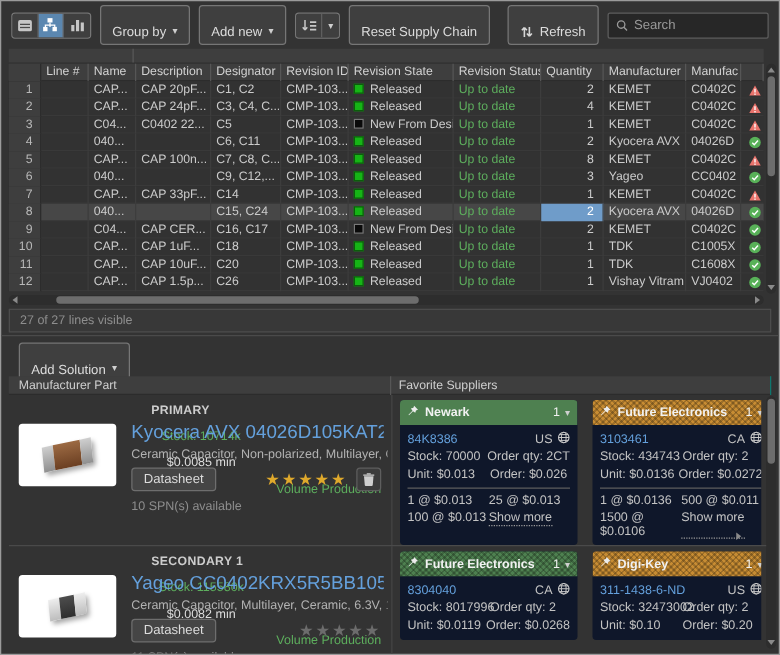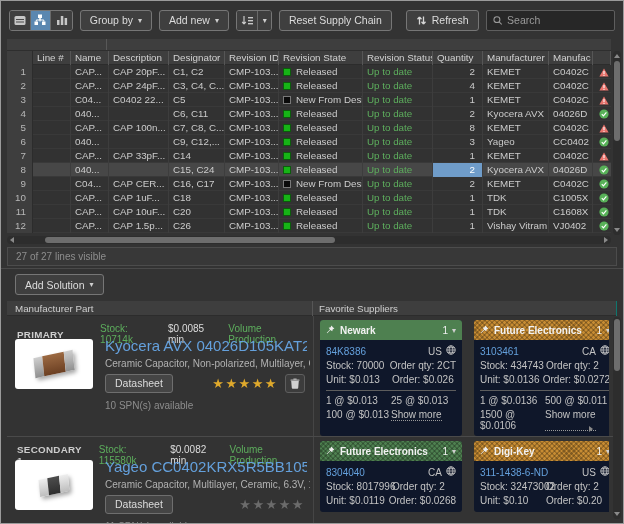--- a/index.html
+++ b/index.html
@@ -9,21 +9,21 @@
     background: #333333;
     border: 1px solid #9b9b9b;
     overflow: hidden;
     font-family: "Liberation Sans", sans-serif;
     font-size: 10px;
     color: #c8c8c8;
   }
   
   .toolbar { position: absolute; top: 8px; left: 8px; right: 8px; height: 22px; display: flex; align-items: center; gap: 7px; }
   .btn {
-    height: 21px; display: inline-flex; align-items: center; gap: 5px; padding: 0 9px;
+    height: 21px; display: inline-flex; gap: 5px; padding: 15px 9px;
     background: #3f3f3f; border: 1px solid #767676; border-radius: 3px;
     color: #dcdcdc; font-size: 10.5px; cursor: default; white-space: nowrap;
   }
   .icon-group { display: flex; height: 21px; border: 1px solid #767676; border-radius: 3px; overflow: hidden; }
   .icon-seg { width: 23px; display: flex; align-items: center; justify-content: center; background: #3f3f3f; border-right: 1px solid #6a6a6a; }
   .icon-seg:last-child { border-right: none; }
   .icon-seg.active { background: #5b87b0; }
   .split { display: flex; height: 21px; border: 1px solid #767676; border-radius: 3px; overflow: hidden; }
   .split > div { display: flex; align-items: center; justify-content: center; background: #3f3f3f; }
   .split .main { width: 24px; border-right: 1px solid #6a6a6a; }
@@ -66,21 +66,21 @@
   .statusbar { position: absolute; top: 246px; left: 6px; right: 6px; height: 19px; background: #383838; border: 1px solid #4c4c4c; color: #8e8e8e; display: flex; align-items: center; padding-left: 8px; font-size: 10px; }
   
   .panel-div { position: absolute; top: 267px; left: 0; right: 0; height: 1px; background: #4a4a4a; }
   .addsol { position: absolute; top: 273px; left: 14px; }
   .bom-heads { position: absolute; top: 300px; left: 6px; right: 6px; height: 15px; background: #3e3e3e; font-size: 9.8px; color: #cfcfcf; display: flex; align-items: center; border-bottom: 1px solid #2c2c2c; }
   .bh-a { width: 306px; padding-left: 8px; border-right: 1px solid #565656; height: 15px; line-height: 15px; }
   .bh-b { flex: 1; padding-left: 6px; border-right: 1px solid #0f766e; height: 15px; line-height: 15px; }
   .parts { position: absolute; top: 315px; left: 6px; right: 6px; bottom: 0; overflow: hidden; }
   .part-block { position: relative; width: 100%; border-bottom: 1px solid #4a4a4a; }
   .part-block .info { position: absolute; left: 0; top: 0; width: 306px; height: 100%; }
-  .rankline { position: absolute; top: 7px; left: 10px; right: 8px; display: flex; align-items: center; gap: 10px; }
+  .rankline { position: absolute; top: 7px; left: 10px; right: 8px; display: flex; align-items: center; gap: 10px; flex-direction: column; }
   .rank { width: 80px; font-weight: bold; font-size: 9.8px; color: #cdcdcd; letter-spacing: .3px; }
   .stockv { color: var(--ok-green); }
   .pricev { color: #dddddd; }
   .lifecycle { margin-left: auto; color: var(--ok-green); }
   .pimg { position: absolute; top: 23px; left: 8px; width: 78px; height: 50px; background: #ffffff; border-radius: 3px; display: flex; align-items: center; justify-content: center; overflow: hidden; }
   .chip { width: 40px; height: 20px; display: flex; border-radius: 2px; box-shadow: 2px 3px 4px rgba(0,0,0,.35); transform: rotate(-12deg) skewX(-6deg); }
   .chip .end { width: 9px; }
   .chip .mid { flex: 1; }
   .chip1 .end { background: linear-gradient(180deg,#cfcfcf,#8f8f8f); }
   .chip1 .mid { background: linear-gradient(180deg,#9c6a43,#6b3f22); }

